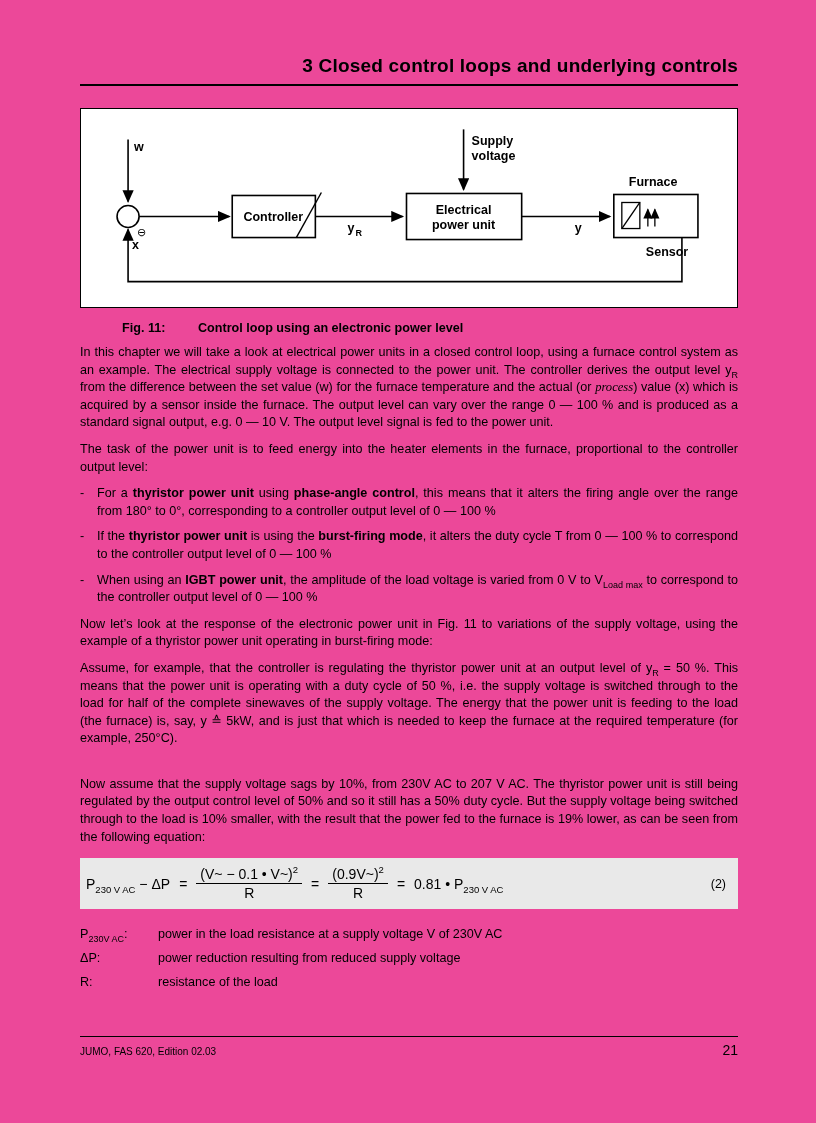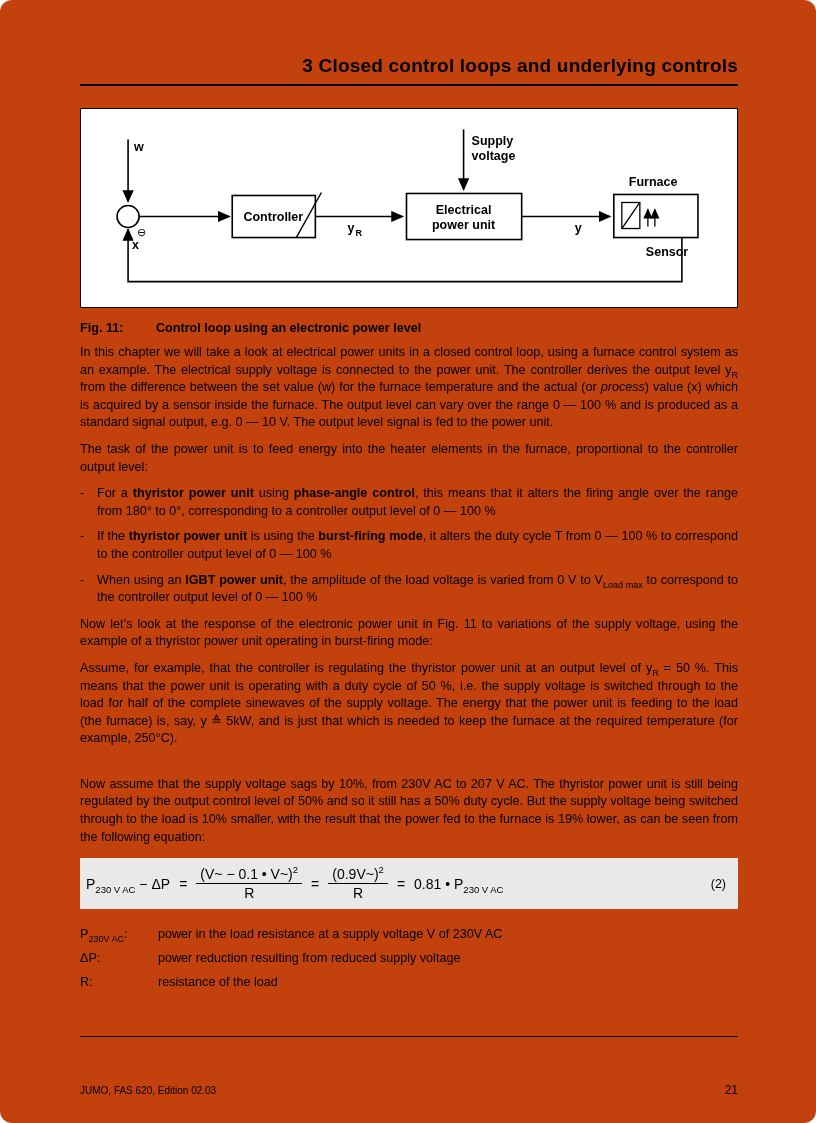--- a/index.html
+++ b/index.html
@@ -1,36 +1,36 @@
 <!DOCTYPE html>
 <html><head>
 <meta charset="utf-8">
 <style>
   html,body { margin:0; padding:0; background:#ffffff; }
   body { width:816px; height:1123px; position:relative; font-family:"Liberation Sans", sans-serif; color:#000; }
-  .page { position:absolute; inset:0; background:#c2410c;border-radius:12px; }
+  .page { position:absolute; inset:0; background:#ec4899; }
   .content { position:absolute; left:80px; width:658px; top:0; }
 
   .header-title { margin-top:55px; text-align:right; font-size:19px; font-weight:bold; letter-spacing:0.2px; }
   .header-rule { border:none; border-top:2px solid #000; margin:7px 0 0 0; }
 
   .figure-box { margin-top:22px; height:200px; border:1.5px solid #000; box-sizing:border-box; background:#fff; }
   .figure-box svg { width:100%; height:100%; display:block; }
   .diagram text { font-family:"Liberation Sans", sans-serif; font-weight:bold; font-size:12.5px; fill:#000; }
   .diagram .small { font-size:9px; }
   .diagram .sym { font-size:11px; font-weight:normal; }
 
-  .caption { margin-top:13px; display:flex; font-size:12.6px; font-weight:bold; }
+  .caption { margin-top:13px; display:flex; font-size:12.6px; font-weight:bold;margin-left:42px; }
   .caption .cap-label { width:76px; flex:0 0 76px; }
 
   .body-text { font-size:12.6px; line-height:17.6px; }
   .body-text p { margin:9px 0 0 0; text-align:justify; }
   p.gap-before { margin-top:28px; }
   .b { font-weight:bold; }
-  .i { font-style:italic; }
+  .i { font-style:italic;font-family:Liberation Serif, serif; }
   sub { font-size:9px; line-height:0; }
   sup { font-size:9px; line-height:0; }
 
   .bullet-list { margin-top:9px; }
   .bullet-item { display:flex; margin-top:8px; }
   .bullet-item .marker { flex:0 0 17px; }
   .bullet-item .btext { flex:1; text-align:justify; }
 
   .equation-box { margin-top:12px; background:#e9e9e9; padding:8px 12px 8px 6px; display:flex; align-items:center; gap:9px; font-size:14px;justify-content:center; }
   .equation-box sub { font-size:9.5px; }
@@ -40,21 +40,21 @@
   .frac .num { padding:0 4px 1px 4px; }
   .eq-number { margin-left:auto; font-size:12.5px; }
 
   .definitions { margin-top:18px; font-size:12.6px; }
   .def-row { display:grid; grid-template-columns:78px 1fr; margin-top:10px; }
 
   .footer { position:absolute; left:80px; width:658px; top:1036px; }
   .footer-rule { border:none; border-top:1.5px solid #000; margin:0; }
   .footer-row { display:flex; align-items:baseline; margin-top:5px; }
   .footer-left { font-size:10px; }
-  .footer-page { margin-left:auto; font-size:12px;margin-top:41px; }
+  .footer-page { margin-left:auto; font-size:14px; }
 </style>
 </head>
 <body>
 
 <div class="page">
   <div class="content">
 
     <div class="header-title">3 Closed control loops and underlying controls</div>
     <hr class="header-rule">
 

